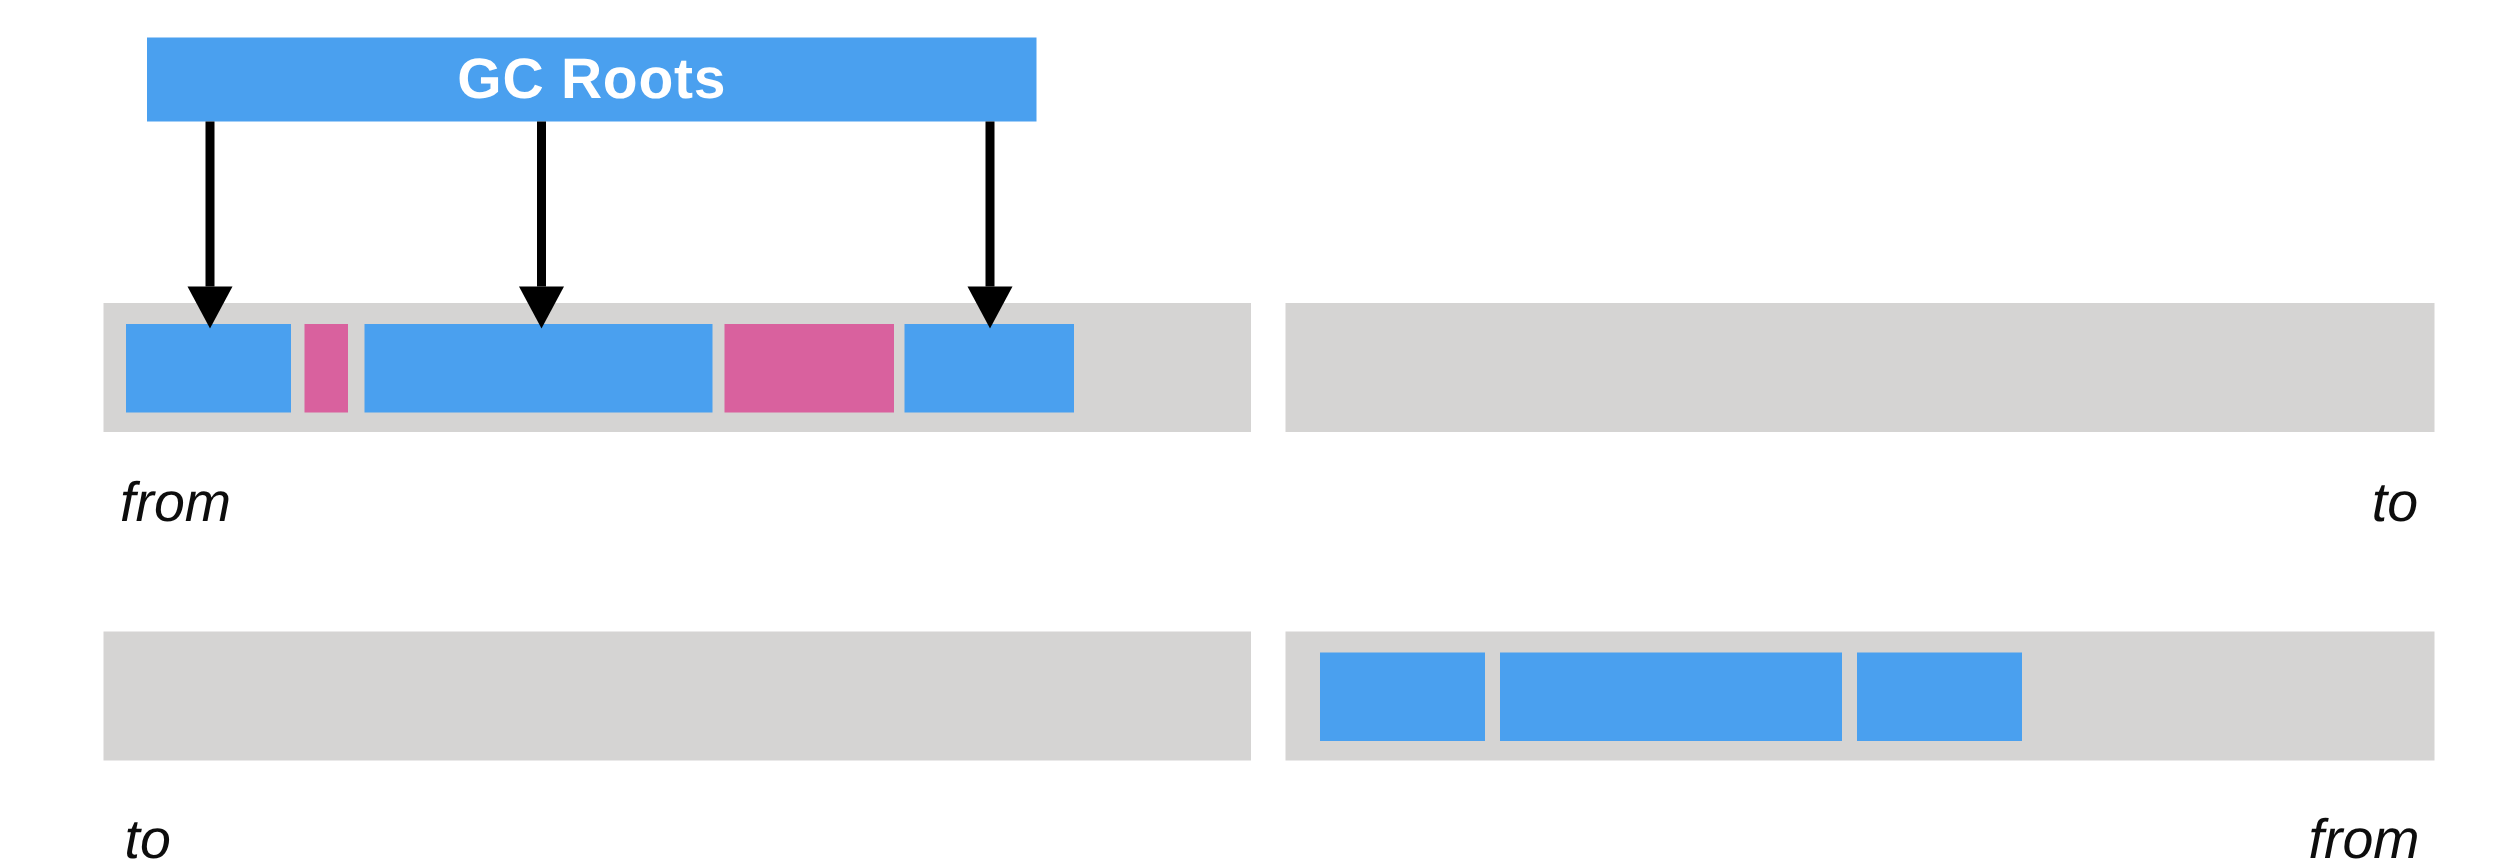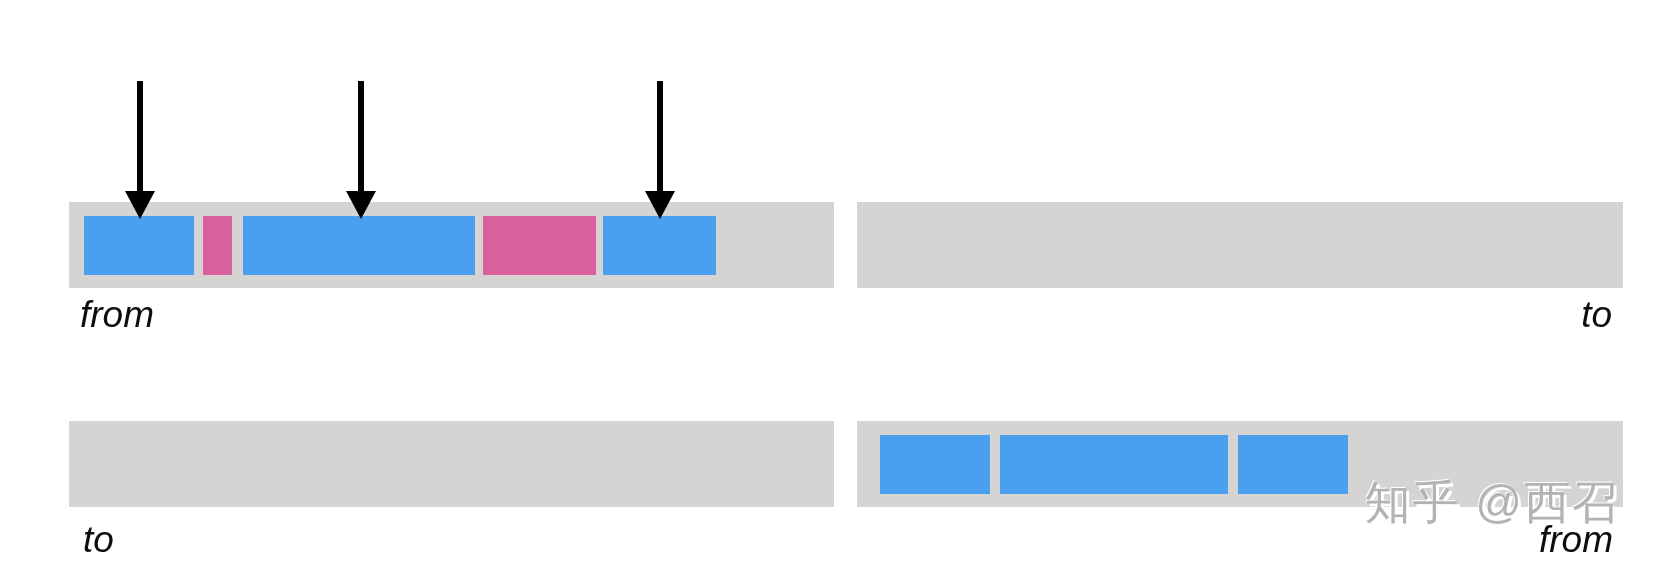--- a/index.html
+++ b/index.html
@@ -42,20 +42,21 @@
   .bar-br{left:857px;top:421px;width:766px;}
   .bar .block{
     position:absolute;top:14px;height:59px;
   }
   
   .space-label{
     position:absolute;
     font-style:italic;
     font-size:37px;color:#0d0d0d;line-height:1;
     white-space:nowrap;
+    margin-top:20px;
   }
   .lbl-tl{left:80px;top:296px;}
   .lbl-tr{right:58px;top:296px;}
   .lbl-bl{left:83px;top:521px;}
   .lbl-br{right:57px;top:521px;}
   
   .copy-label{
     position:absolute;left:730px;top:328px;width:232px;
     text-align:center;
     font-size:50px;font-weight:bold;color:#0a0a0a;line-height:1;
@@ -66,20 +67,23 @@
     font-size:46px;color:#b3b3b3;letter-spacing:2px;
     text-shadow:3px 3px 0 #ffffff, -1px -1px 0 #ffffff;
     white-space:nowrap;
   }
 </style>
 </head>
 <body>
 
 <div class="canvas">
 
+  <div class="gcroots">
+    <span>GC Roots</span>
+  </div>
 
   <div></div>
 
   <div class="bar bar-tl">
       <div class="block" style="left: 15px; width: 110px; background: rgb(74, 160, 239);"></div>
       <div class="block" style="left: 134px; width: 29px; background: rgb(217, 97, 158);"></div>
       <div class="block" style="left: 174px; width: 232px; background: rgb(74, 160, 239);"></div>
       <div class="block" style="left: 414px; width: 113px; background: rgb(217, 97, 158);"></div>
       <div class="block" style="left: 534px; width: 113px; background: rgb(74, 160, 239);"></div>
     </div>
@@ -92,21 +96,20 @@
   <div class="bar bar-bl"></div>
   <div class="bar bar-br">
       <div class="block" style="left: 23px; width: 110px; background: rgb(74, 160, 239);"></div>
       <div class="block" style="left: 143px; width: 228px; background: rgb(74, 160, 239);"></div>
       <div class="block" style="left: 381px; width: 110px; background: rgb(74, 160, 239);"></div>
     </div>
 
   <div class="space-label lbl-bl">to</div>
   <div class="space-label lbl-br">from</div>
 
-  <div class="watermark">知乎 @西召</div>
 
 <div class="arrow" style="left: 125px;">
       <div class="shaft"></div>
       <div class="head"></div>
     </div>
     <div class="arrow" style="left: 346px;">
       <div class="shaft"></div>
       <div class="head"></div>
     </div>
     <div class="arrow" style="left: 645px;">

